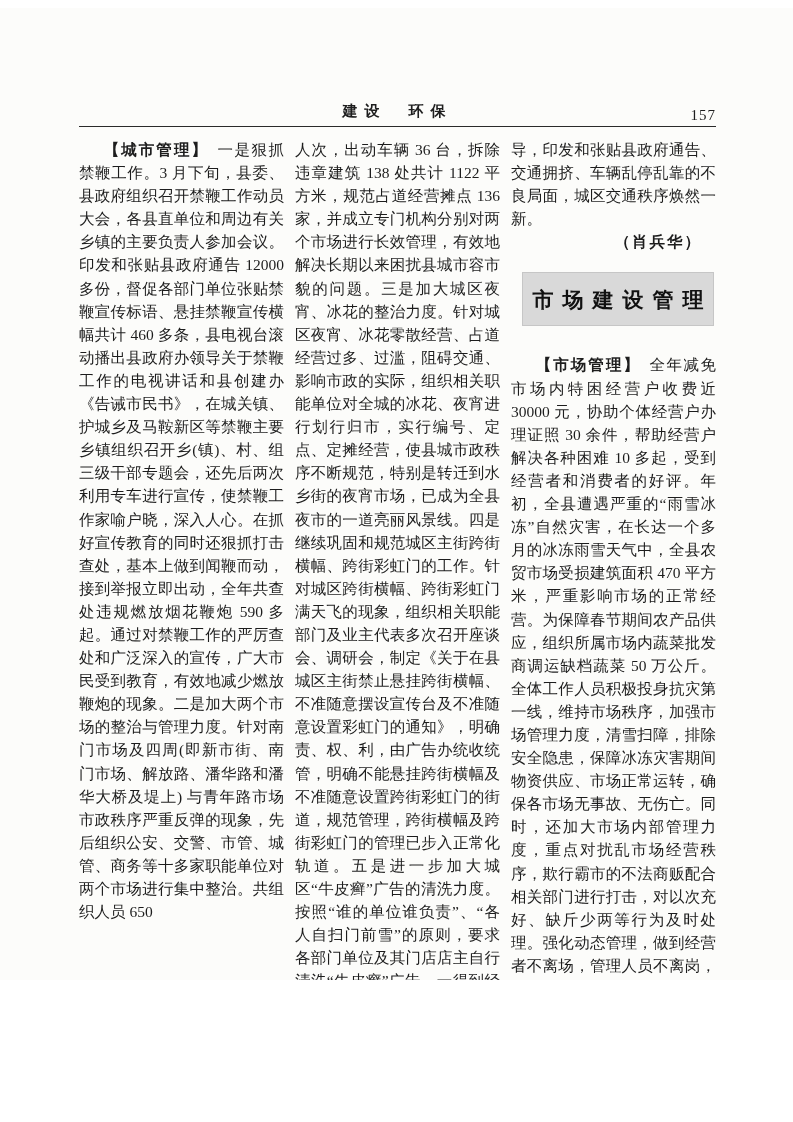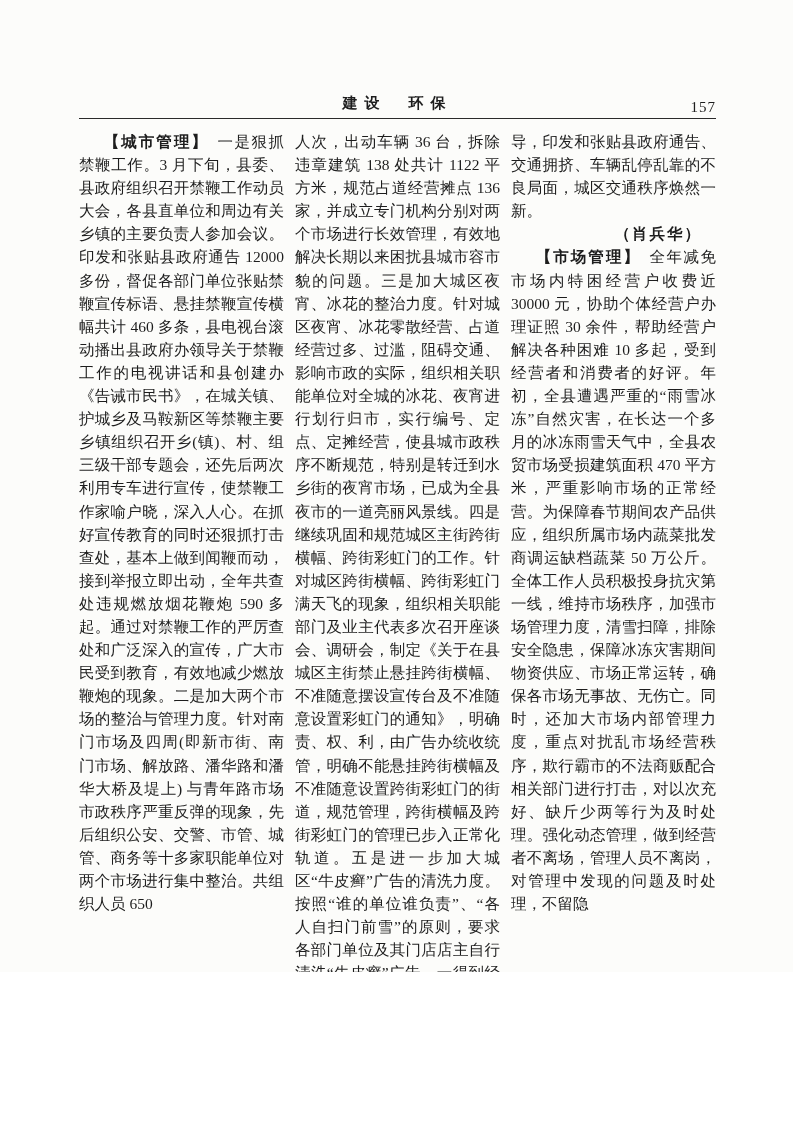--- a/index.html
+++ b/index.html
@@ -1,21 +1,21 @@
 <!DOCTYPE html>
 <html style="--page-bg: #fcfcfa; --text: #1d1d1d; --rule: #2a2a2a; --section-box-bg: #d9d9d9; --section-box-border: #c6c6c6;"><head>
 <meta charset="utf-8">
 <style>
   * { margin: 0; padding: 0; box-sizing: border-box; }
   html, body { background: #ffffff; }
   .page {
     position: relative;
     width: 793px;
     height: 972px;
-    margin: 0 auto;
+    margin: 8px auto;
     background: var(--page-bg, #fcfcfa);
     font-family: "Liberation Serif", "DejaVu Serif", serif;
     color: var(--text, #1d1d1d);
     overflow: hidden;
   }
   .content {
     position: absolute;
     left: 79px;
     top: 94px;
     width: 637px;
@@ -96,18 +96,21 @@
         <p class="entry"><span class="entry-label">【城市管理】</span><span>一是狠抓禁鞭工作。3 月下旬，县委、县政府组织召开禁鞭工作动员大会，各县直单位和周边有关乡镇的主要负责人参加会议。印发和张贴县政府通告 12000 多份，督促各部门单位张贴禁鞭宣传标语、悬挂禁鞭宣传横幅共计 460 多条，县电视台滚动播出县政府办领导关于禁鞭工作的电视讲话和县创建办《告诫市民书》，在城关镇、护城乡及马鞍新区等禁鞭主要乡镇组织召开乡(镇)、村、组三级干部专题会，还先后两次利用专车进行宣传，使禁鞭工作家喻户晓，深入人心。在抓好宣传教育的同时还狠抓打击查处，基本上做到闻鞭而动，接到举报立即出动，全年共查处违规燃放烟花鞭炮 590 多起。通过对禁鞭工作的严厉查处和广泛深入的宣传，广大市民受到教育，有效地减少燃放鞭炮的现象。二是加大两个市场的整治与管理力度。针对南门市场及四周(即新市街、南门市场、解放路、潘华路和潘华大桥及堤上) 与青年路市场市政秩序严重反弹的现象，先后组织公安、交警、市管、城管、商务等十多家职能单位对两个市场进行集中整治。共组织人员 650</span></p>
       </div>
 
       <div class="col">
         <p class="cont">人次，出动车辆 36 台，拆除违章建筑 138 处共计 1122 平方米，规范占道经营摊点 136 家，并成立专门机构分别对两个市场进行长效管理，有效地解决长期以来困扰县城市容市貌的问题。三是加大城区夜宵、冰花的整治力度。针对城区夜宵、冰花零散经营、占道经营过多、过滥，阻碍交通、影响市政的实际，组织相关职能单位对全城的冰花、夜宵进行划行归市，实行编号、定点、定摊经营，使县城市政秩序不断规范，特别是转迁到水乡街的夜宵市场，已成为全县夜市的一道亮丽风景线。四是继续巩固和规范城区主街跨街横幅、跨街彩虹门的工作。针对城区跨街横幅、跨街彩虹门满天飞的现象，组织相关职能部门及业主代表多次召开座谈会、调研会，制定《关于在县城区主街禁止悬挂跨街横幅、不准随意摆设宣传台及不准随意设置彩虹门的通知》，明确责、权、利，由广告办统收统管，明确不能悬挂跨街横幅及不准随意设置跨街彩虹门的街道，规范管理，跨街横幅及跨街彩虹门的管理已步入正常化轨道。五是进一步加大城区“牛皮癣”广告的清洗力度。按照“谁的单位谁负责”、“各人自扫门前雪”的原则，要求各部门单位及其门店店主自行清洗“牛皮癣”广告。一得到经营业主要装修门店的信息，就马上派人上门提醒业主使用容易擦洗的装修材料。并对门前六包及清洗“牛皮癣”广告进行不定期检查督促，创建办成立三个专业组经常到各部门单位检查督促，使县城“牛皮癣”广告得到有效治理。六是县城区交通秩序的整治和规范。为规范交通秩序管理，保证人民群众生命安全，联合交警大队聘请 30 多名交通劝导员，身穿制服、臂戴袖章，对不遵守交通秩序的现象进行制止与劝</p>
       </div>
 
       <div class="col">
         <p class="cont">导，印发和张贴县政府通告、交通拥挤、车辆乱停乱靠的不良局面，城区交通秩序焕然一新。</p>
         <div class="byline">（肖兵华）</div>
+        <div class="section-box">
+            <span>市场建设管理</span>
+          </div>
         <p class="entry"><span class="entry-label">【市场管理】</span><span>全年减免市场内特困经营户收费近 30000 元，协助个体经营户办理证照 30 余件，帮助经营户解决各种困难 10 多起，受到经营者和消费者的好评。年初，全县遭遇严重的“雨雪冰冻”自然灾害，在长达一个多月的冰冻雨雪天气中，全县农贸市场受损建筑面积 470 平方米，严重影响市场的正常经营。为保障春节期间农产品供应，组织所属市场内蔬菜批发商调运缺档蔬菜 50 万公斤。全体工作人员积极投身抗灾第一线，维持市场秩序，加强市场管理力度，清雪扫障，排除安全隐患，保障冰冻灾害期间物资供应、市场正常运转，确保各市场无事故、无伤亡。同时，还加大市场内部管理力度，重点对扰乱市场经营秩序，欺行霸市的不法商贩配合相关部门进行打击，对以次充好、缺斤少两等行为及时处理。强化动态管理，做到经营者不离场，管理人员不离岗，对管理中发现的问题及时处理，不留隐</span></p>
       </div>
 
     </div>
   </div>
 </div>
 
 </body></html>

